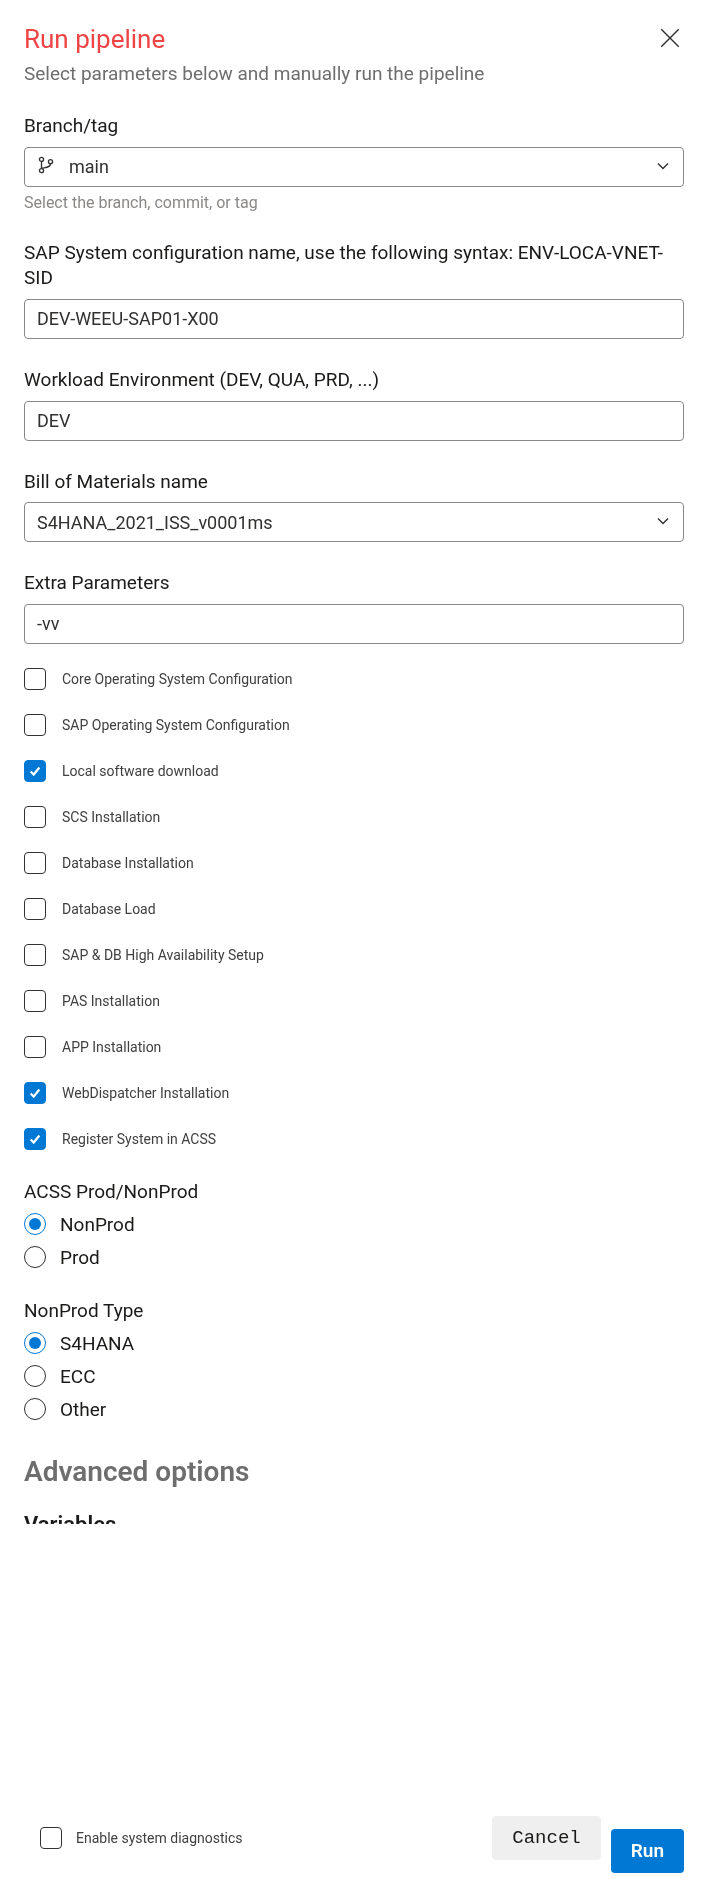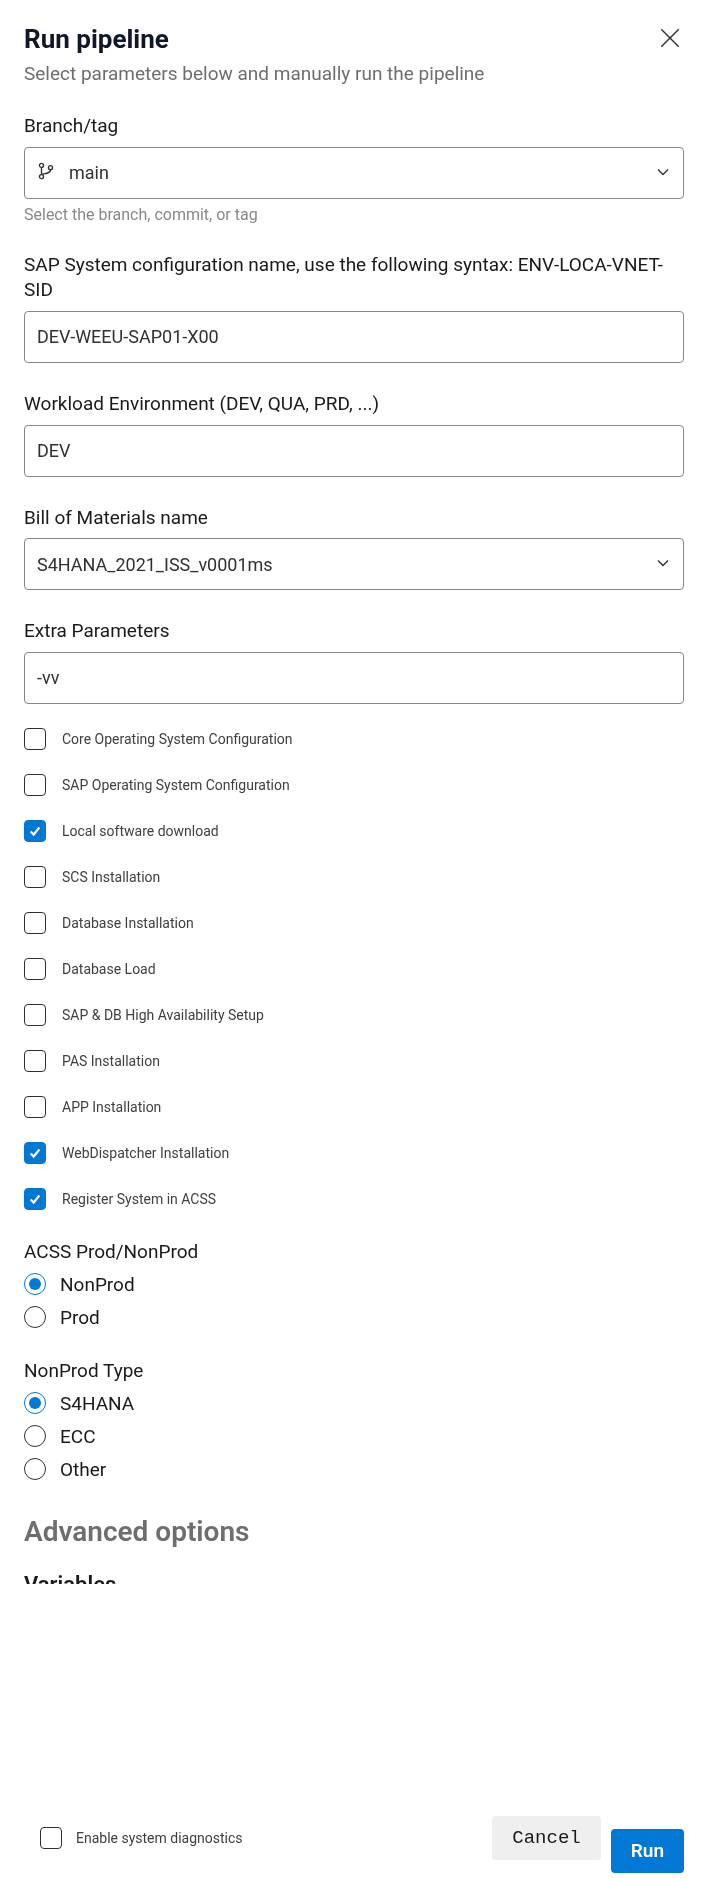--- a/index.html
+++ b/index.html
@@ -20,41 +20,41 @@
   
   .panel::-webkit-scrollbar { width: 6px; }
   .panel::-webkit-scrollbar-thumb { background: #c8c6c4; border-radius: 3px; }
   .header-row {
     display: flex;
     justify-content: space-between;
     align-items: flex-start;
   }
   .title {
     font-size: 26px;
-    font-weight: 700;
-    color: #0f172a;
+    font-weight: 400;
+    color: #ef4444;
   }
   .subtitle {
     font-size: 19px;
     color: #6e6e6e;
     margin-top: 8px;
     font-weight: 400;
   }
   .close-icon { cursor: pointer; padding: 4px; }
   .close-icon svg { width: 20px; height: 20px; }
   .field { margin-top: 28px; }
   .field-label {
     font-size: 19px;
     color: #1b1a19;
     margin-bottom: 8px;
     line-height: 1.35;
   }
   .text-input, .select-input {
     width: 100%;
-    height: 52px;
+    height: 40px;
     border: 1px solid #8a8886;
     border-radius: 4px;
     font-size: 18px;
     font-family: inherit;
     padding: 0 12px;
     background: #fff;
     color: #323130;
     display: flex;
     align-items: center;
     position: relative;

